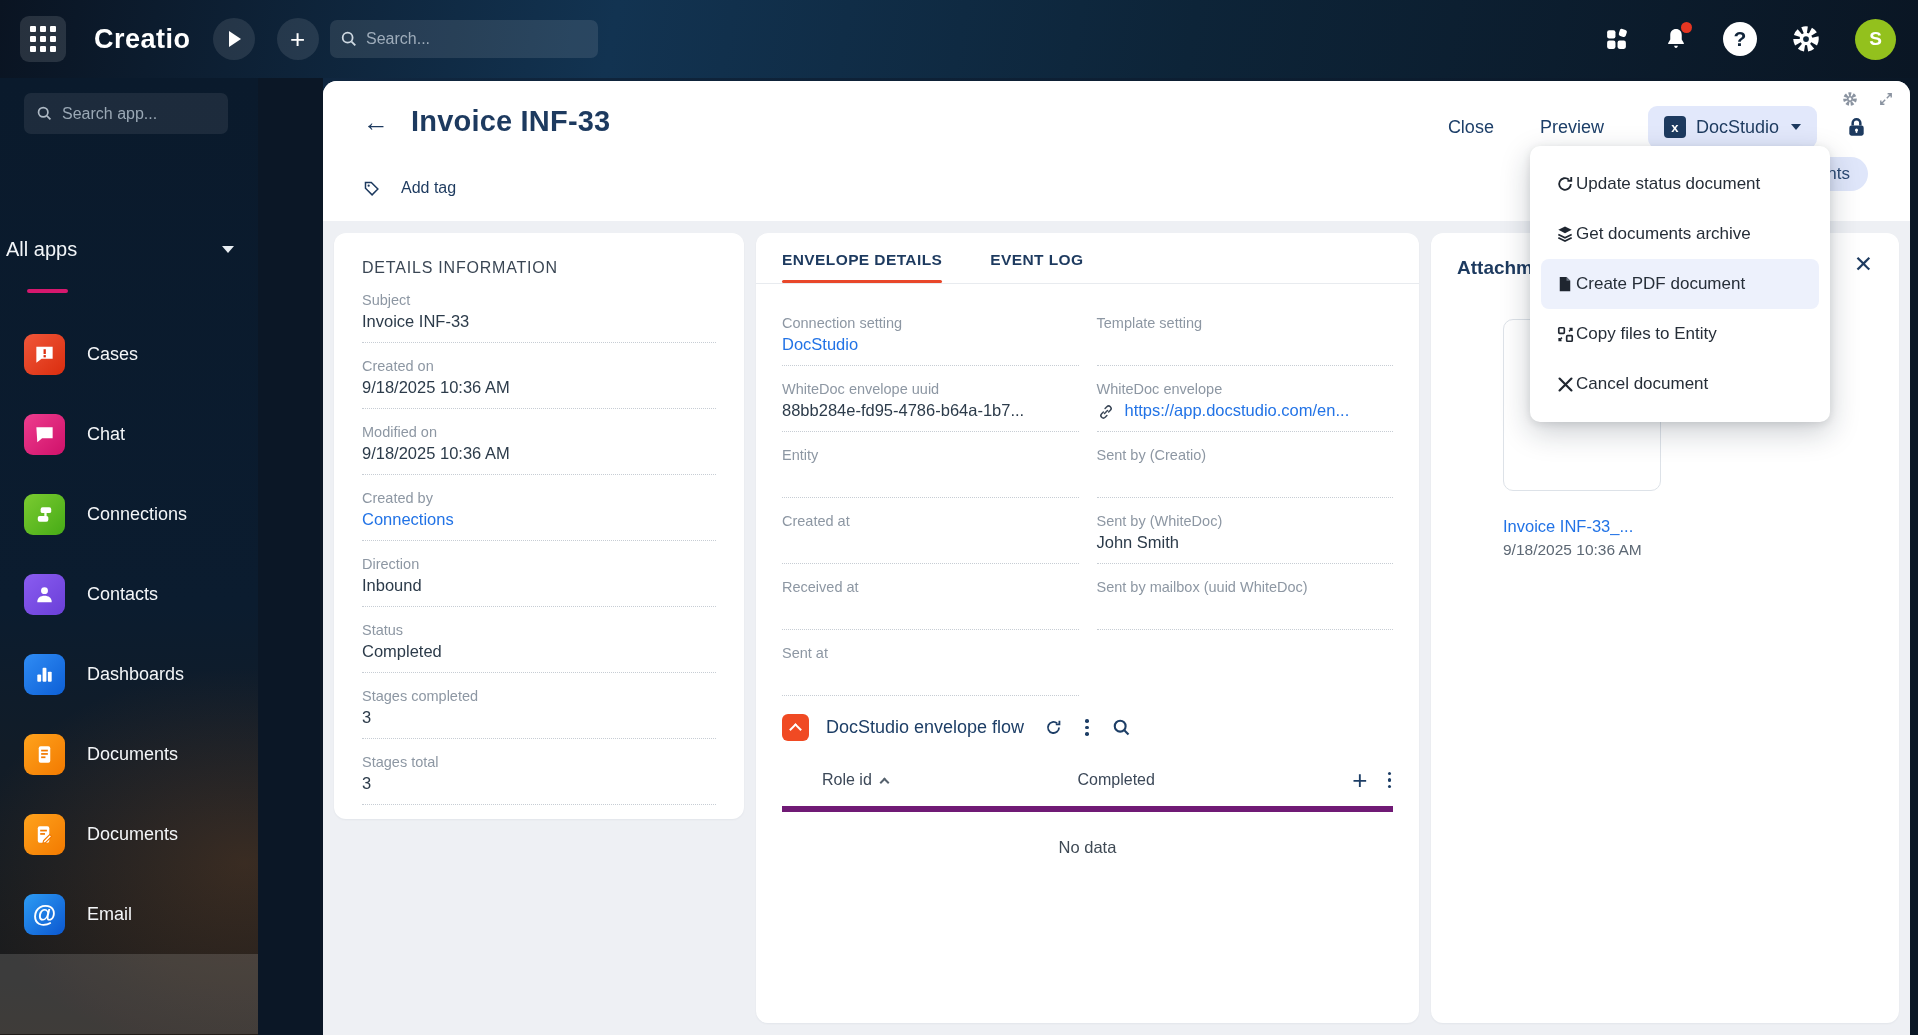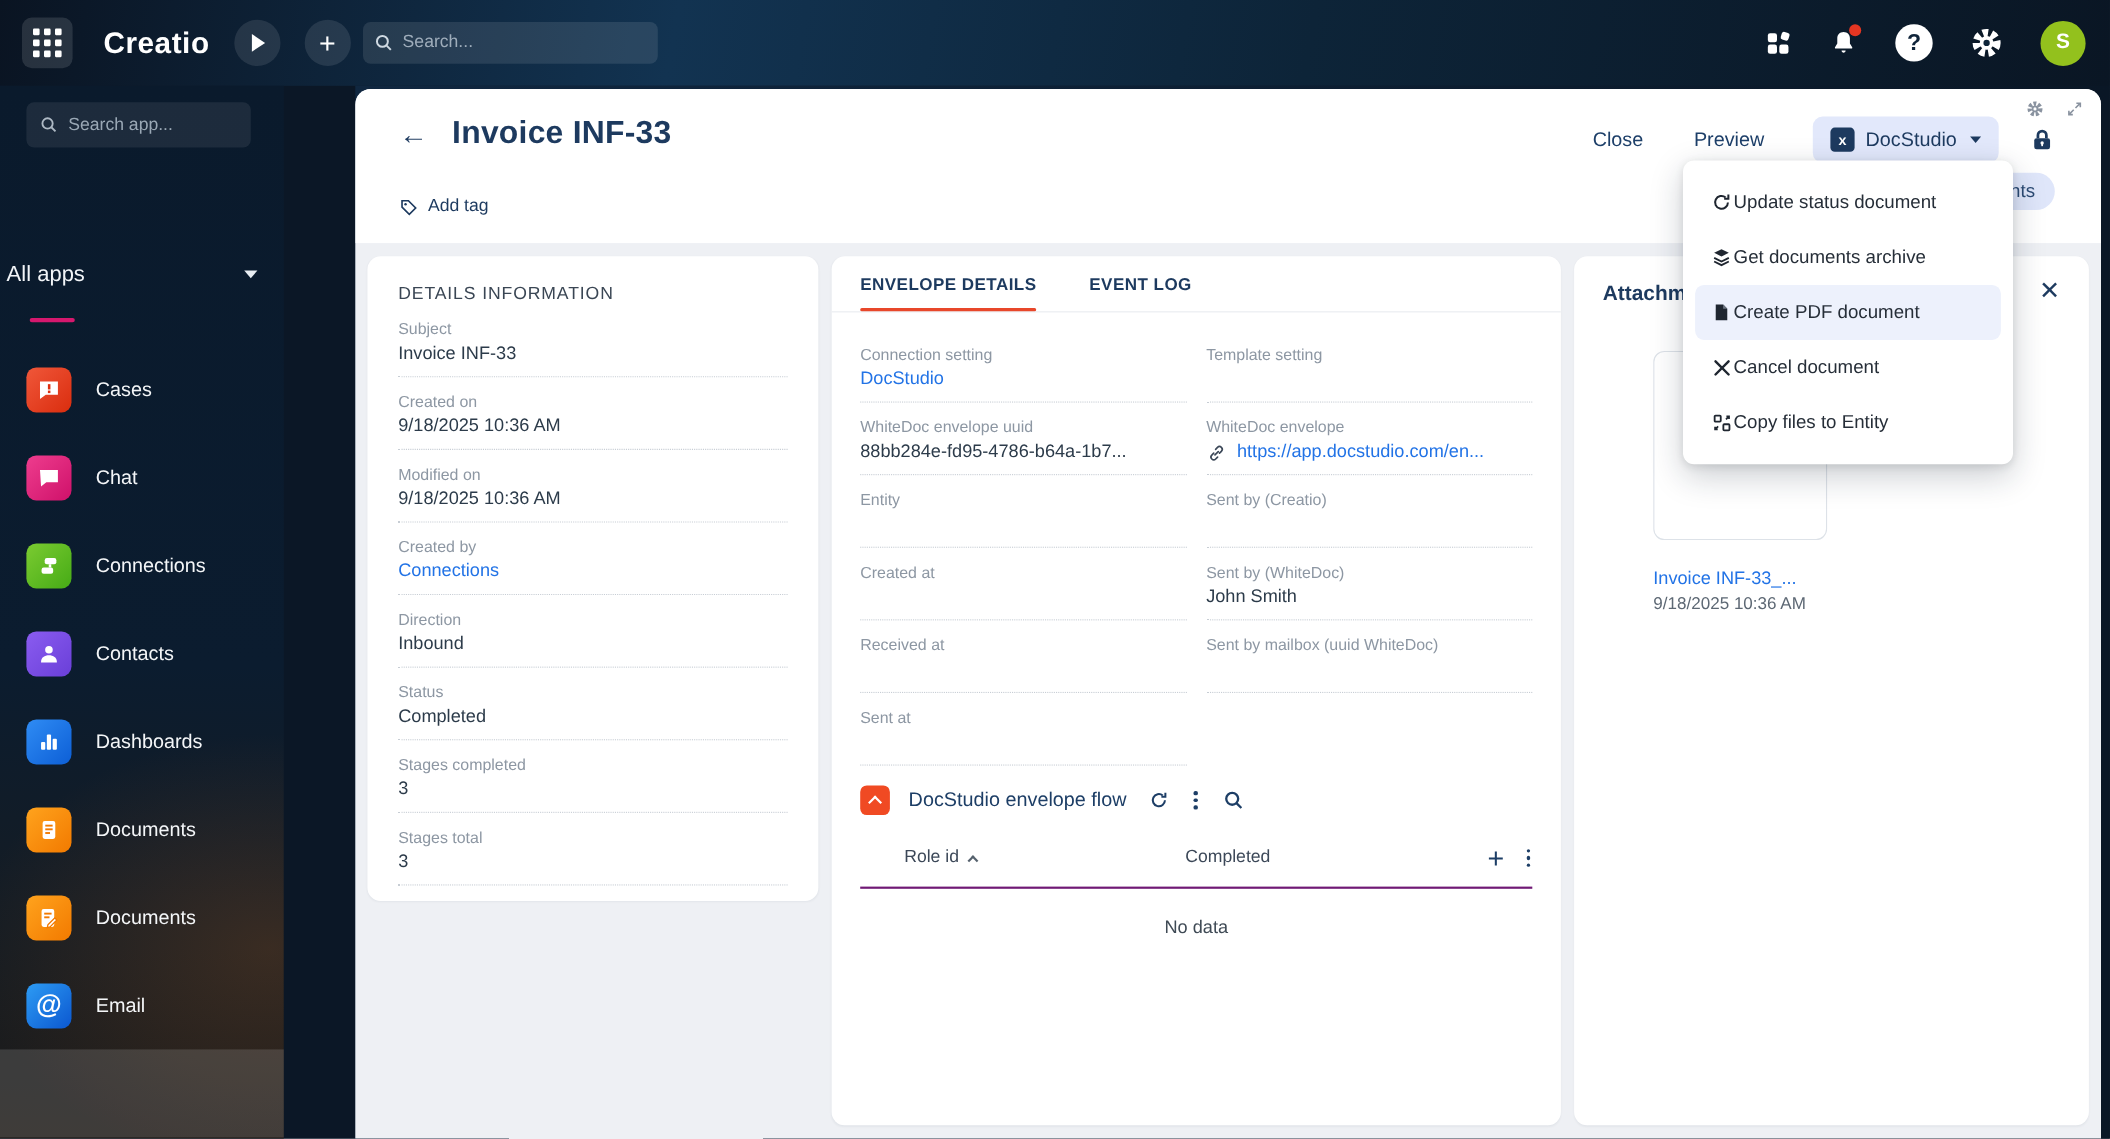--- a/index.html
+++ b/index.html
@@ -58,21 +58,21 @@
   .at { color:#fff; font-size:24px; font-weight:700; line-height:1; }
 
   
   .main { position:absolute; left:323px; top:78px; right:0; bottom:0; background:linear-gradient(90deg,#102740 0%,#0a1726 100%); }
   .card { position:absolute; left:0; top:3px; right:8px; bottom:0; background:#eef0f4; border-radius:14px 14px 0 0; overflow:hidden; }
   .card-header { position:absolute; left:0; top:0; right:0; height:140px; background:#fff; }
   .card-tools { position:absolute; top:10px; right:16px; display:flex; gap:20px; align-items:center; }
   .title-row { position:absolute; left:40px; top:24px; display:flex; align-items:center; }
   .back-arrow { color:#1d3a5f; font-size:26px; cursor:pointer; line-height:1; }
   .page-title { color:#1d3a5f; font-size:29px; font-weight:700; margin-left:22px; letter-spacing:.2px; }
-  .tag-row { position:absolute; left:40px; top:98px; display:flex; align-items:center; gap:9px; cursor:pointer; }
+  .tag-row { position:absolute; left:40px; top:98px; display:flex; align-items:center; gap:21px; cursor:pointer; }
   .tag-row span { color:#1d3a5f; font-size:16px; }
   .actions { position:absolute; right:42px; top:25px; display:flex; align-items:center; }
   .txt-btn { color:#1d3f69; font-size:18px; cursor:pointer; }
   .txt-btn + .txt-btn { margin-left:46px; }
   .docstudio-btn { margin-left:44px; height:42px; background:#e2e8fb; border-radius:9px; display:flex; align-items:center;
     padding:0 16px; cursor:pointer; }
   .docstudio-btn .ds-logo { width:22px; height:22px; background:#1d3a5f; border-radius:4px; color:#fff; font-size:13px; font-weight:700;
     display:flex; align-items:center; justify-content:center; }
   .docstudio-btn span.lab { color:#1d3a5f; font-size:18px; margin:0 12px 0 10px; }
   .docstudio-btn .caret { width:0; height:0; border-left:5.5px solid transparent; border-right:5.5px solid transparent; border-top:6.5px solid #1d3a5f; }
@@ -95,21 +95,21 @@
   .tabs { height:51px; border-bottom:1px solid #e8ebef; display:flex; align-items:flex-end; padding:0 26px; gap:48px; }
   .tab { color:#1d3a5f; font-size:15.5px; font-weight:700; letter-spacing:.4px; padding-bottom:14px; position:relative; cursor:pointer; }
   .tab.active::after { content:""; position:absolute; left:0; right:0; bottom:0; height:3px; background:#e8472a; border-radius:2px; }
   .fields-grid { display:grid; grid-template-columns:1fr 1fr; column-gap:18px; padding:16px 26px 0; }
   .flow-head { display:flex; align-items:center; margin:18px 26px 0; }
   .flow-toggle { width:27px; height:27px; border-radius:6px; background:#f04a23; display:flex; align-items:center; justify-content:center; cursor:pointer; }
   .flow-title { color:#1d3e66; font-size:18px; margin-left:17px; cursor:pointer; }
   .flow-ic { margin-left:20px; cursor:pointer; display:flex; align-items:center; }
   .kebab { display:flex; flex-direction:column; gap:3px; cursor:pointer; padding:2px; }
   .kebab i { width:3.5px; height:3.5px; border-radius:50%; background:#1d3e66; }
-  .tbl-head { display:grid; grid-template-columns:40px 1fr 1fr 60px; align-items:center; margin:26px 26px 0; padding-bottom:13px; border-bottom:2px solid #701a75; }
+  .tbl-head { display:grid; grid-template-columns:40px 1fr 1fr 60px; align-items:center; margin:26px 26px 0; padding-bottom:13px; border-bottom:6px solid #701a75; }
   .col-h { color:#3c4858; font-size:16px; display:flex; align-items:center; gap:9px; }
   .tbl-icons { display:flex; align-items:center; gap:18px; justify-content:flex-end; }
   .plus-ic { color:#1d3e66; font-size:26px; font-weight:400; line-height:1; cursor:pointer; }
   .no-data { text-align:center; color:#3f4a55; font-size:16.5px; margin-top:26px; }
   .chev { display:inline-block; width:9px; height:9px; border-left:2.5px solid #fff; border-bottom:2.5px solid #fff; }
   .chev.left { transform:rotate(45deg); }
   .chev.up { transform:rotate(135deg); }
   .chev.sort { width:7px; height:7px; border-color:#55616d; border-width:2px; transform:rotate(135deg); margin-top:4px; }
 
   .att-card { width:468px; flex:none; position:relative; padding:24px 26px; }
@@ -503,29 +503,29 @@
     <span class="mi-ic">
       <svg width="18" height="18" viewBox="0 0 24 24">
           <path d="M5 2.5h9l5 5v14H5z" fill="#1f2630"></path>
           <path d="M14 2.5l5 5h-5z" fill="#6b7480"></path>
         </svg>
       </span>
     <span>Create PDF document</span>
   </div>
   <div class="menu-item">
     <span class="mi-ic">
-      <svg width="17" height="17" viewBox="0 0 20 20">
-          <path d="M3 3l14 14M17 3L3 17" stroke="#1f2630" stroke-width="2.6" stroke-linecap="round"></path>
-        </svg>
-      </span>
-    <span>Cancel document</span>
-  </div>
-  <div class="menu-item">
-    <span class="mi-ic">
       <svg width="19" height="19" viewBox="0 0 24 24">
           <rect x="3.5" y="3.5" width="7" height="7" rx="1" fill="none" stroke="#1f2630" stroke-width="2.1"></rect>
           <rect x="13.5" y="13.5" width="7" height="7" rx="1" fill="none" stroke="#1f2630" stroke-width="2.1"></rect>
           <path d="M17 4.5h3v3M20 4.5l-3.5 3.5M7 19.5H4v-3M4 19.5L7.5 16" fill="none" stroke="#1f2630" stroke-width="2"></path>
         </svg>
       </span>
     <span>Copy files to Entity</span>
   </div>
+  <div class="menu-item">
+    <span class="mi-ic">
+      <svg width="17" height="17" viewBox="0 0 20 20">
+          <path d="M3 3l14 14M17 3L3 17" stroke="#1f2630" stroke-width="2.6" stroke-linecap="round"></path>
+        </svg>
+      </span>
+    <span>Cancel document</span>
+  </div>
 </div>
 
 </body></html>

